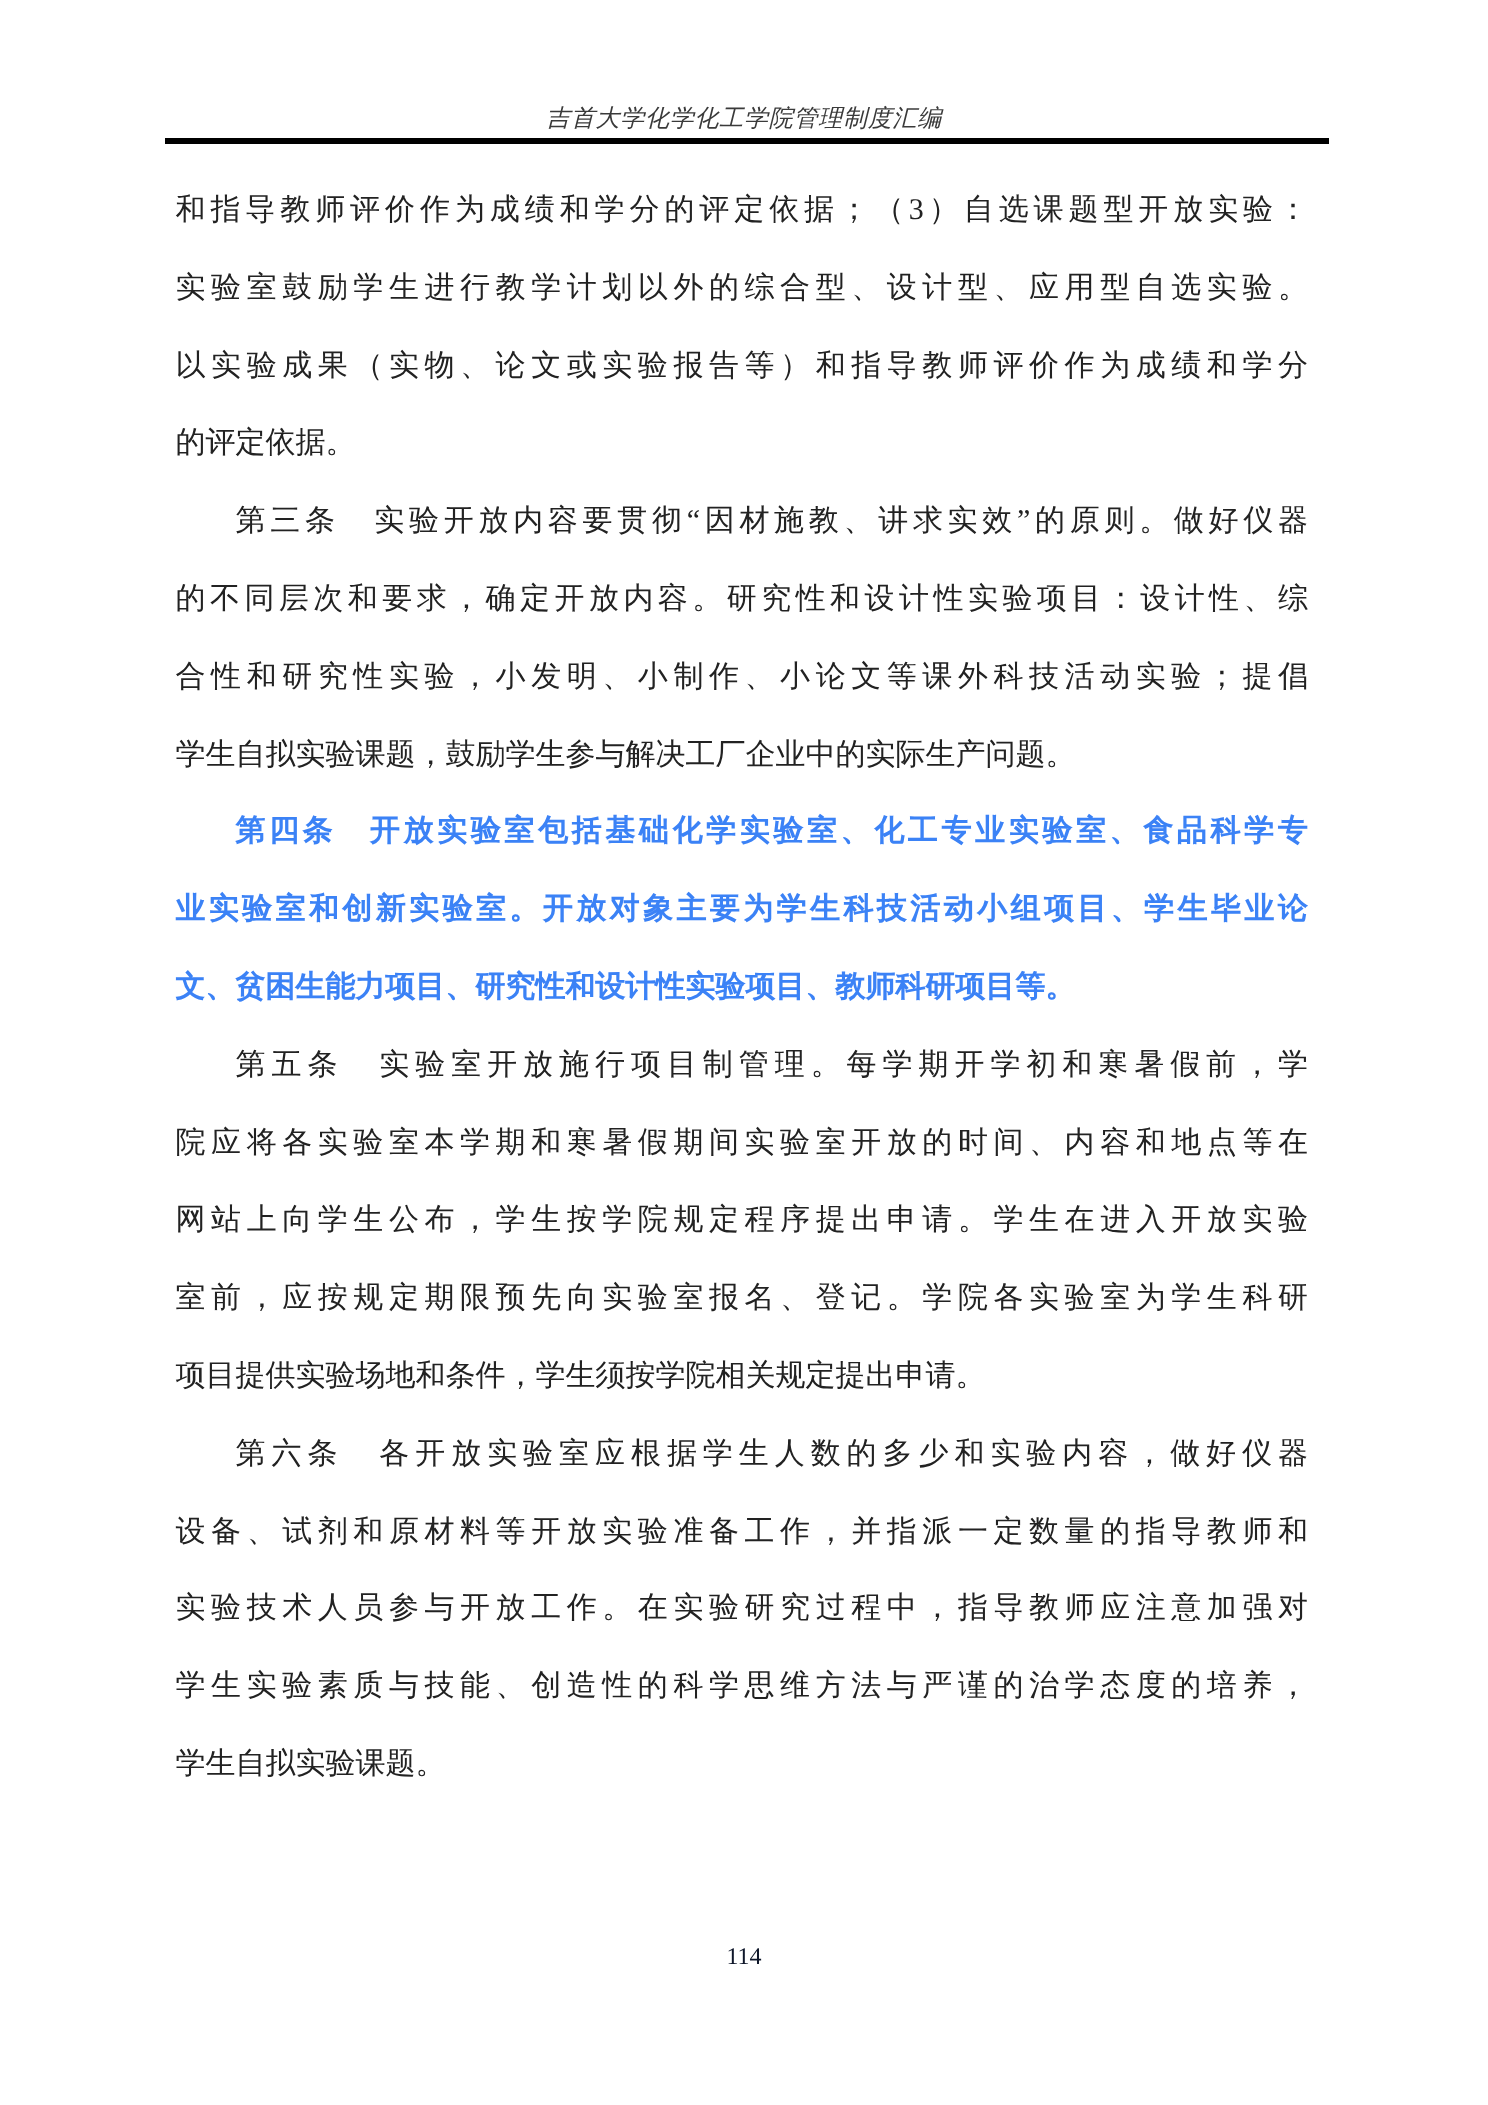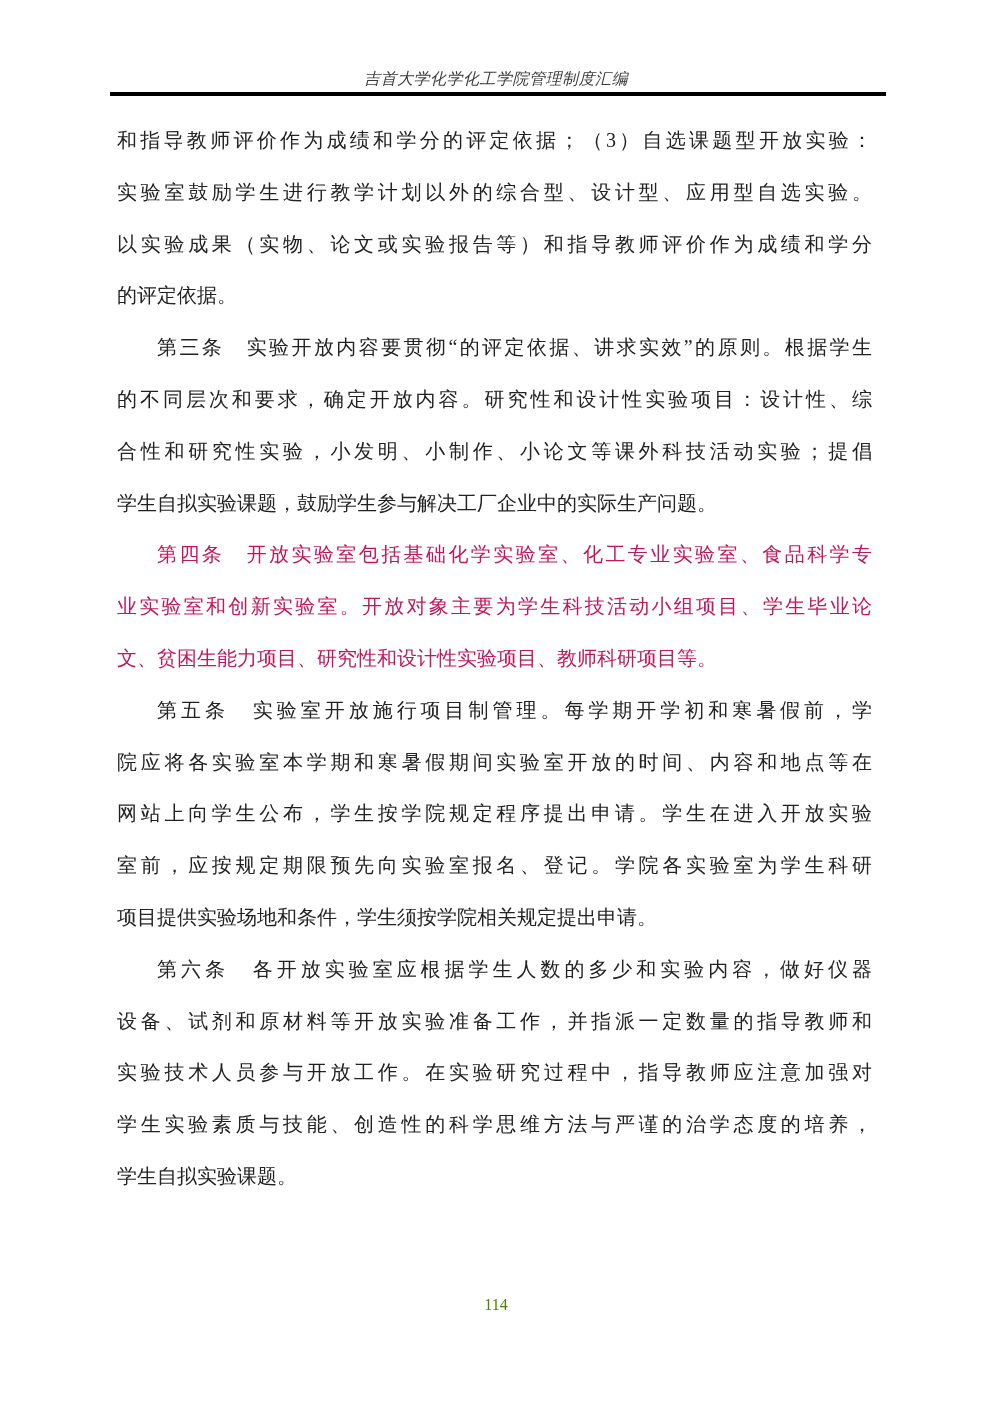--- a/index.html
+++ b/index.html
@@ -44,47 +44,47 @@
     overflow: hidden;
     text-align: justify;
     text-align-last: justify;
     white-space: normal;
   }
   .line.last {
     text-align: center;
     text-align-last: left;
   }
   .line.indent { text-indent: 2em; }
-  .para.bold .line { font-weight: normal; color: #be185d; }
+  .para.bold .line { font-weight: bold; color: #3b82f6; }
   .footer {
     position: absolute;
     top: 1296px;
     left: 0;
     width: 100%;
     text-align: center;
     font-size: 16px;
-    color: #4d7c0f;
+    color: #0f172a;
   }
 </style>
 </head>
 <body>
 
 <div class="page">
   <div class="header-title">吉首大学化学化工学院管理制度汇编</div>
   <div class="header-rule"></div>
 
   <div class="doc-body" id="doc-body">
       <div class="para">
         <div class="line">和指导教师评价作为成绩和学分的评定依据；（3）自选课题型开放实验：</div>
         <div class="line">实验室鼓励学生进行教学计划以外的综合型、设计型、应用型自选实验。</div>
         <div class="line">以实验成果（实物、论文或实验报告等）和指导教师评价作为成绩和学分</div>
         <div class="line last">的评定依据。</div>
       </div>
       <div class="para">
-        <div class="line indent">第三条　实验开放内容要贯彻“的评定依据、讲求实效”的原则。根据学生</div>
+        <div class="line indent">第三条　实验开放内容要贯彻“因材施教、讲求实效”的原则。做好仪器</div>
         <div class="line">的不同层次和要求，确定开放内容。研究性和设计性实验项目：设计性、综</div>
         <div class="line">合性和研究性实验，小发明、小制作、小论文等课外科技活动实验；提倡</div>
         <div class="line last">学生自拟实验课题，鼓励学生参与解决工厂企业中的实际生产问题。</div>
       </div>
       <div class="para bold">
         <div class="line indent">第四条　开放实验室包括基础化学实验室、化工专业实验室、食品科学专</div>
         <div class="line">业实验室和创新实验室。开放对象主要为学生科技活动小组项目、学生毕业论</div>
         <div class="line last">文、贫困生能力项目、研究性和设计性实验项目、教师科研项目等。</div>
       </div>
       <div class="para">

